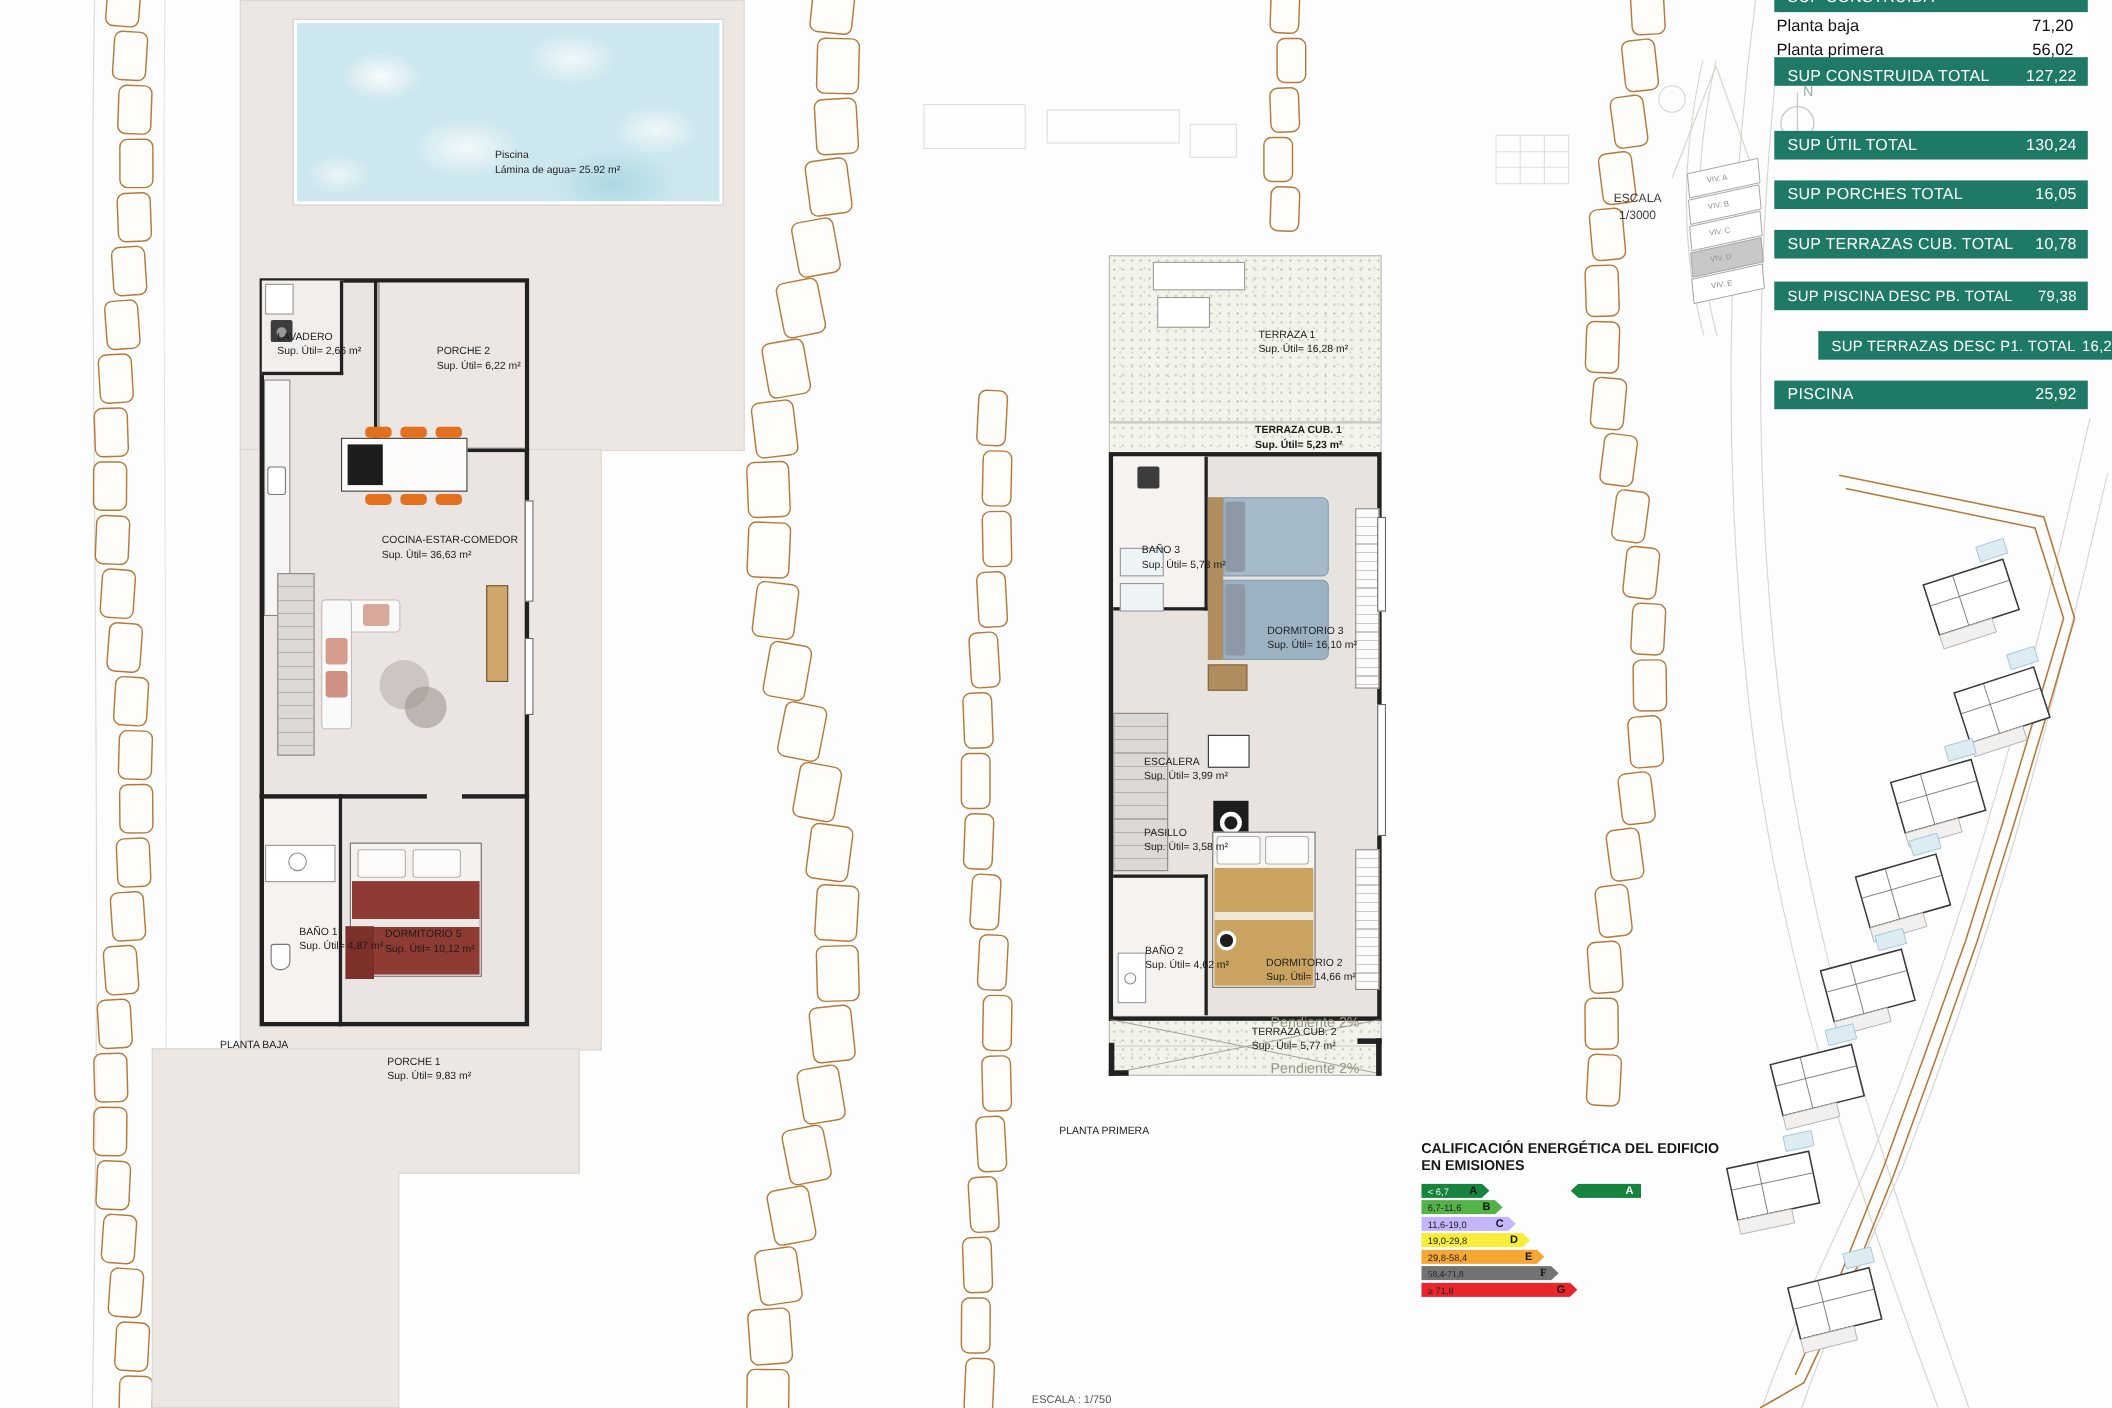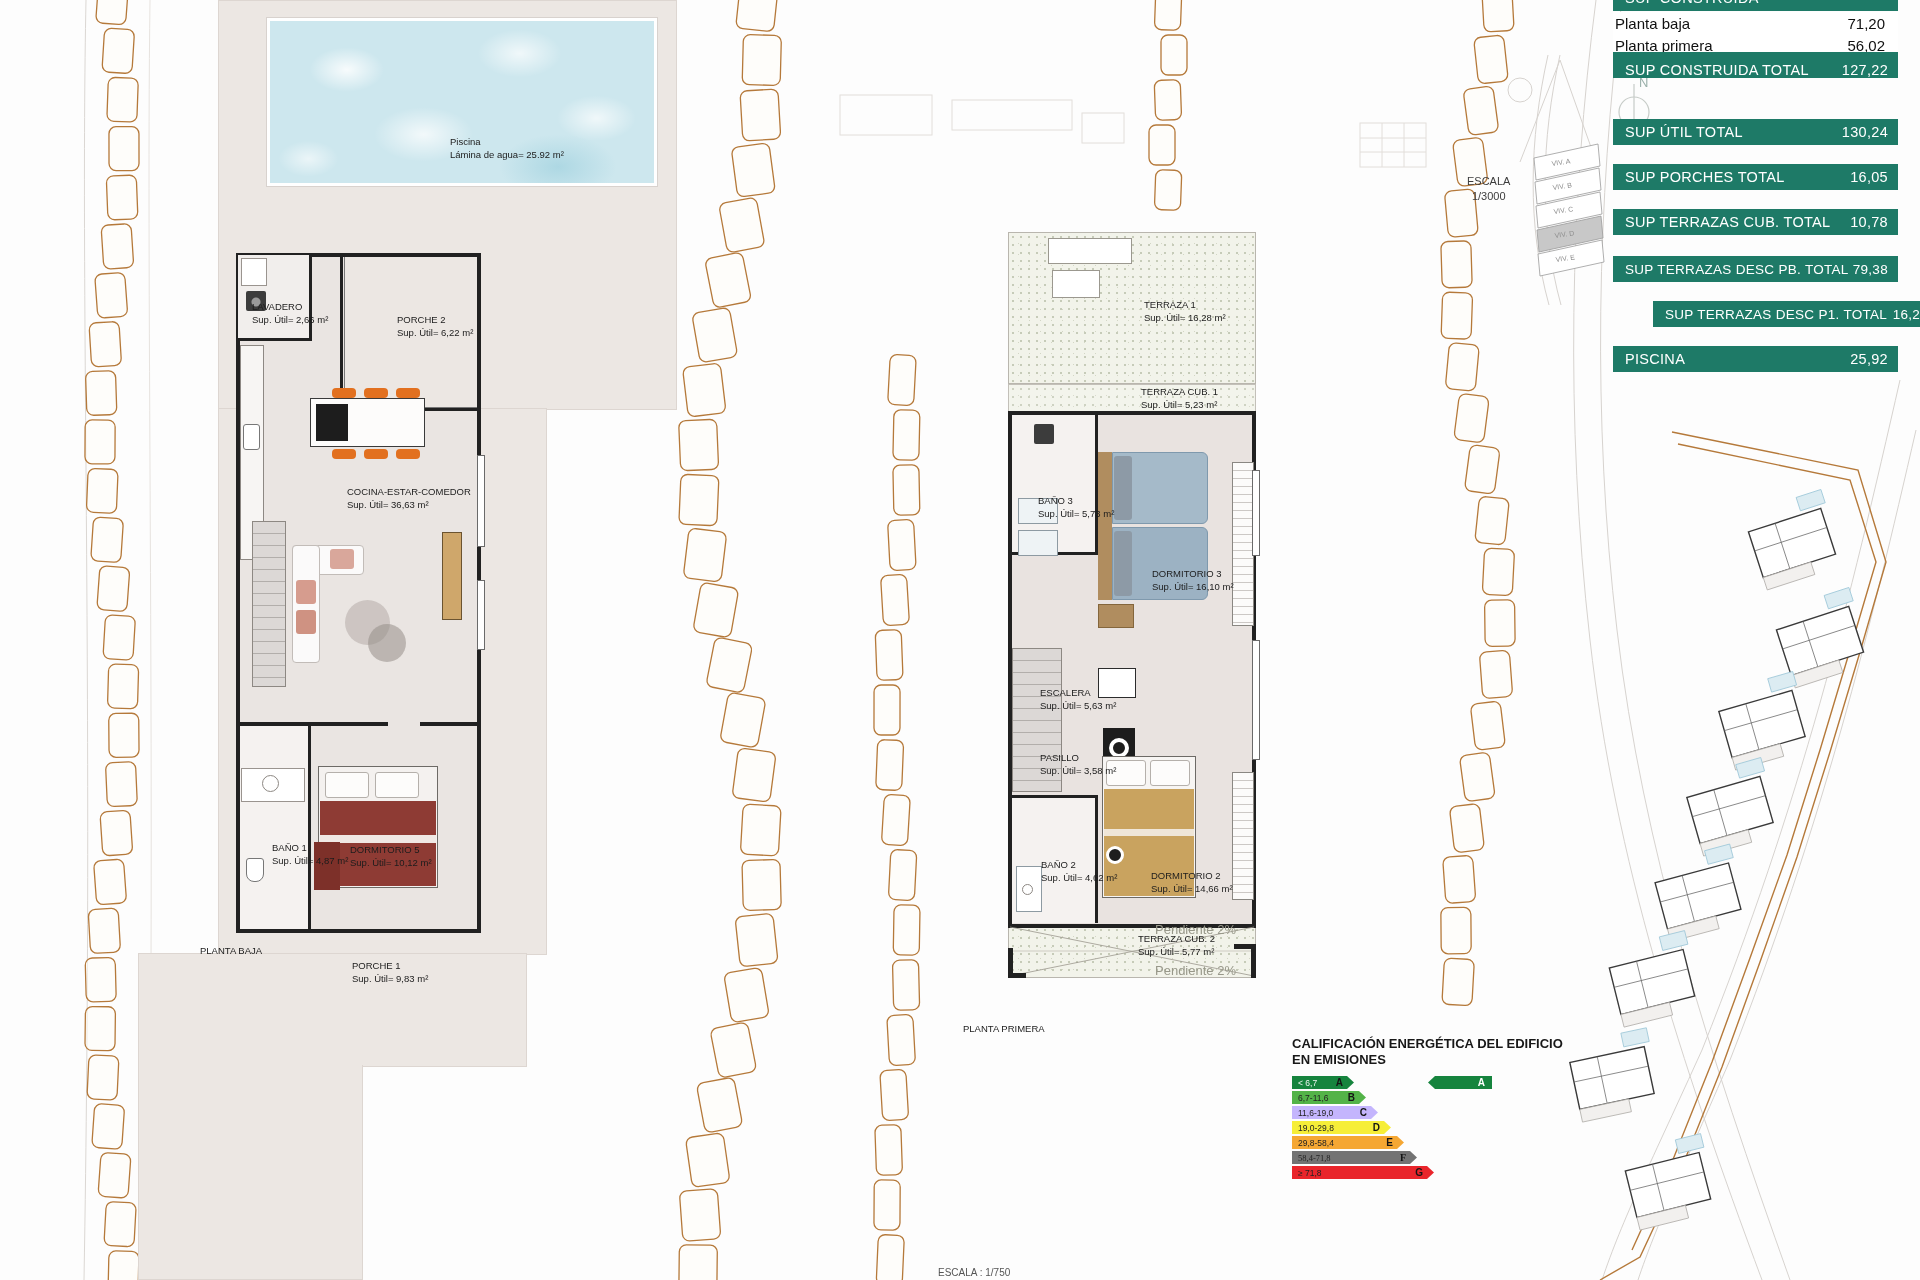--- a/index.html
+++ b/index.html
@@ -399,35 +399,35 @@
   </svg>
   <div class="wall" style="left:1008px;top:948px;width:5px;height:30px;"></div>
   <div class="wall" style="left:1008px;top:973px;width:18px;height:5px;"></div>
   <div class="wall" style="left:1234px;top:944px;width:22px;height:5px;"></div>
   <div class="wall" style="left:1251px;top:944px;width:5px;height:34px;"></div>
 
   <div class="lbl" style="left:1144px;top:299px;">
     <span>TERRAZA  1</span>
       <span>Sup. Útil= 16,28 m²</span>
     </div>
-  <div class="lbl" style="left:1141px;top:386px;">
+  <div class="lbl" style="left:1141px;top:386px;font-weight:bold;">
     <span>TERRAZA CUB.  1</span>
       <span>Sup. Útil= 5,23 m²</span>
     </div>
   <div class="lbl" style="left:1038px;top:495px;">
     <span>BAÑO 3</span>
       <span>Sup. Útil= 5,73 m²</span>
     </div>
   <div class="lbl" style="left:1152px;top:568px;">
     <span>DORMITORIO 3</span>
       <span>Sup. Útil= 16,10 m²</span>
     </div>
   <div class="lbl" style="left:1040px;top:687px;">
     <span>ESCALERA</span>
-      <span>Sup. Útil= 5,63 m²</span>
+      <span>Sup. Útil= 3,99 m²</span>
     </div>
   <div class="lbl" style="left:1040px;top:752px;">
     <span>PASILLO</span>
       <span>Sup. Útil= 3,58 m²</span>
     </div>
   <div class="lbl" style="left:1041px;top:859px;">
     <span>BAÑO 2</span>
       <span>Sup. Útil= 4,62 m²</span>
     </div>
   <div class="lbl" style="left:1151px;top:870px;">
@@ -473,21 +473,21 @@
     </div>
   <div class="t-row t-green" style="top: 164px; background: rgb(30, 122, 103);">
     <span>SUP PORCHES TOTAL</span>
       <span>16,05</span>
     </div>
   <div class="t-row t-green" style="top: 209px; background: rgb(30, 122, 103);">
     <span>SUP TERRAZAS CUB. TOTAL</span>
       <span>10,78</span>
     </div>
   <div class="t-row t-green" style="top: 256px; font-size: 13.5px; background: rgb(30, 122, 103);">
-    <span>SUP TERRAZAS DESC PB. TOTAL</span>
+    <span>SUP PISCINA DESC PB. TOTAL</span>
       <span>79,38</span>
     </div>
   <div class="t-row t-green" style="top: 301px; font-size: 13.5px; background: rgb(30, 122, 103); margin-left: 40px;">
     <span>SUP TERRAZAS DESC P1. TOTAL</span>
       <span>16,28</span>
     </div>
   <div class="t-row t-green" style="top: 346px; background: rgb(30, 122, 103);">
     <span>PISCINA</span>
       <span>25,92</span>
     </div>

